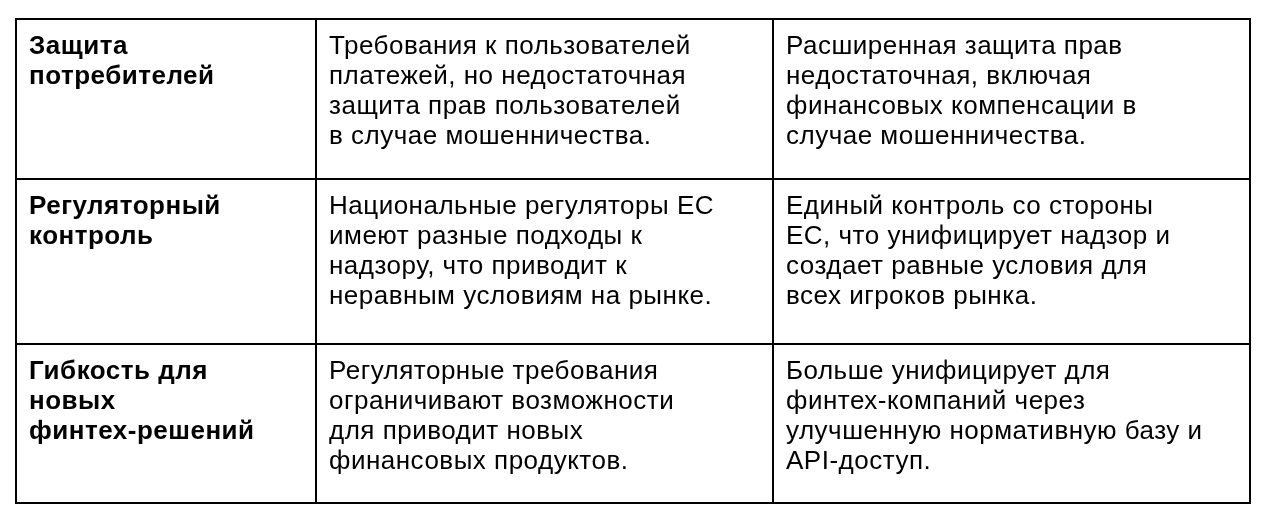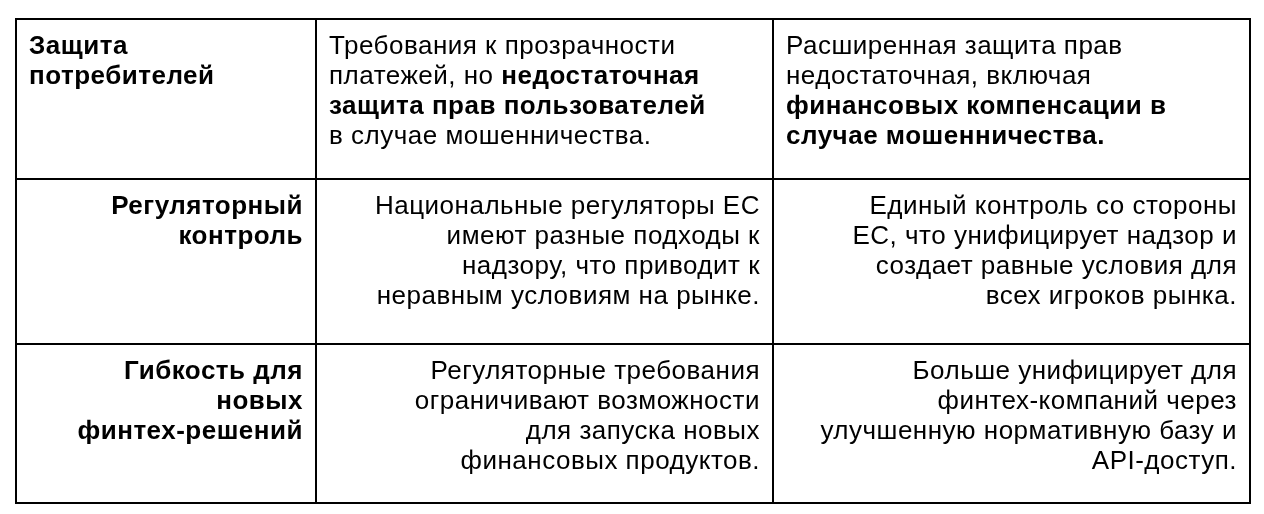--- a/index.html
+++ b/index.html
@@ -14,51 +14,51 @@
     position: absolute;
     left: 15px; top: 18px;
     width: 1234px;
     border-collapse: collapse;
     table-layout: fixed;
   }
   col.c1 { width: 300px; }
   col.c2 { width: 457px; }
   col.c3 { width: 477px; }
   tr.r1 { height: 160px; }
-  tr.r2 { height: 165px; text-align: right; }
-  tr.r3 { height: 159px; text-align: right; }
+  tr.r2 { height: 165px; }
+  tr.r3 { height: 159px; }
   td.cell {
     border: 2px solid #000000;
     vertical-align: top;
     padding: 10px 12px 10px 12px;
     font-size: 26px;
     line-height: 30px;
     letter-spacing: 0.5px;
     color: #000000;
     white-space: pre-line;
     overflow: hidden;
   }
   td.header-cell { font-weight: bold; }
-  span.seg-bold { font-weight: bold; }
+  span.seg-bold { font-weight: normal; }
 </style>
 </head>
 <body>
 
 <div class="canvas">
   <table class="cmp">
     <colgroup>
       <col class="c1">
       <col class="c2">
       <col class="c3">
     </colgroup>
     <tbody>
         <tr class="r1">
           <td class="cell header-cell">Защита
 потребителей</td>
-          <td class="cell body-cell"><span class="seg-regular">Требования к прозрачности
+          <td class="cell body-cell"><span class="seg-regular">Требования к пользователей
 платежей, но </span><span class="seg-bold">недостаточная
 защита прав пользователей</span><span class="seg-regular">
 в случае мошенничества.</span></td>
           <td class="cell body-cell"><span class="seg-regular">Расширенная защита прав
 недостаточная, включая
 </span><span class="seg-bold">финансовых компенсации в
 случае мошенничества.</span></td>
         </tr>
         <tr class="r2">
           <td class="cell header-cell">Регуляторный
@@ -71,21 +71,21 @@
 ЕС, что унифицирует надзор и
 создает равные условия для
 всех игроков рынка.</span></td>
         </tr>
         <tr class="r3">
           <td class="cell header-cell">Гибкость для
 новых
 финтех-решений</td>
           <td class="cell body-cell"><span class="seg-regular">Регуляторные требования
 ограничивают возможности
-для запуска новых
+для приводит новых
 финансовых продуктов.</span></td>
           <td class="cell body-cell"><span class="seg-regular">Больше унифицирует для
 финтех-компаний через
 улучшенную нормативную базу и
 API-доступ.</span></td>
         </tr>
       </tbody>
   </table>
 </div>
 

